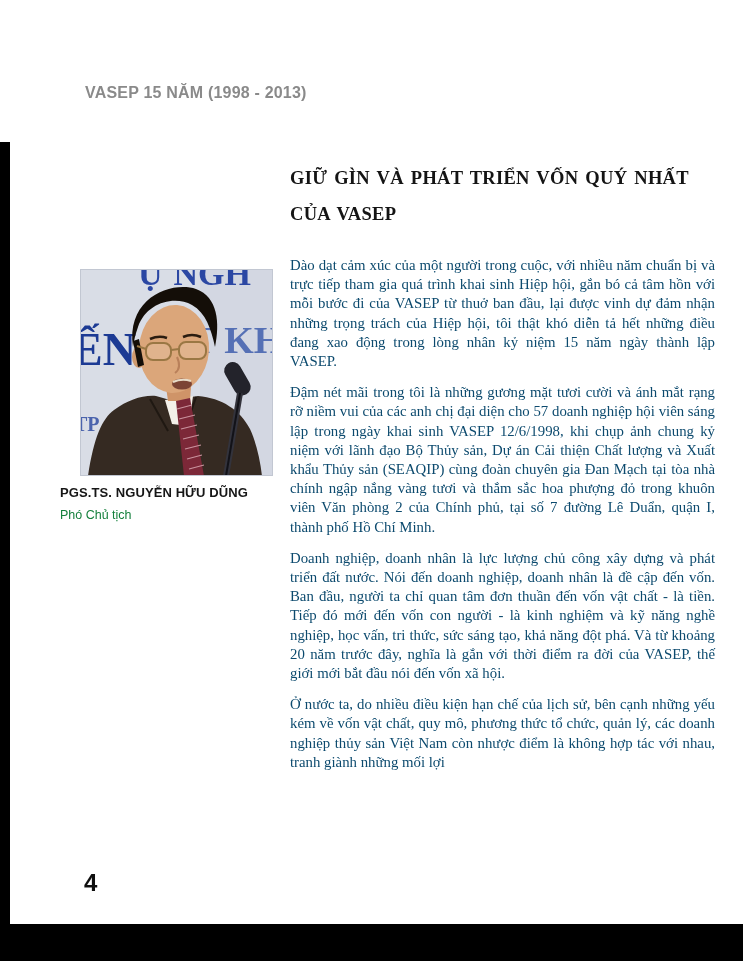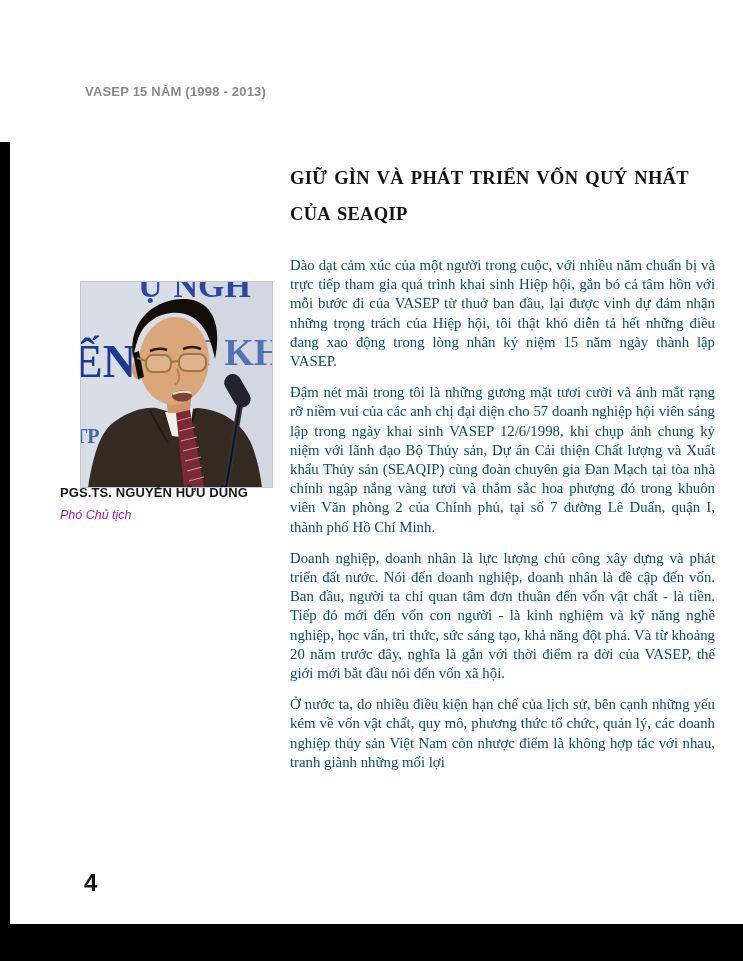--- a/index.html
+++ b/index.html
@@ -4,31 +4,31 @@
 <style>
   html,body{margin:0;padding:0;background:#ffffff;}
   .canvas{
     position:relative;width:743px;height:961px;background:#ffffff;
     overflow:hidden;font-family:"Liberation Sans",sans-serif;
   }
   .bleed-left{position:absolute;left:0;top:142px;width:10px;height:819px;background:#000;}
   .bleed-bottom{position:absolute;left:0;bottom:0;width:743px;height:37px;background:#000;}
   .running-header{
     position:absolute;left:85px;top:84px;
-    font-weight:bold;font-size:13px;letter-spacing:.2px;color:#8a8a8a;
+    font-weight:bold;font-size:16px;letter-spacing:.2px;color:#8a8a8a;
   }
   .title{
     position:absolute;left:290px;top:160px;width:432px;margin:0;
     font-family:"Liberation Serif",serif;font-weight:700;font-size:18.5px;
     line-height:36px;letter-spacing:.3px;word-spacing:2px;color:#141414;
   }
-  .portrait{position:absolute;left:80px;top:281px;width:193px;height:207px;}
+  .portrait{position:absolute;left:80px;top:269px;width:193px;height:207px;}
   .caption{position:absolute;left:60px;top:485px;width:233px;color:#161616;}
   .caption-name{font-weight:bold;font-size:13px;letter-spacing:.1px;margin-bottom:7px;}
-  .caption-line{font-style:italic;font-size:12.5px;line-height:17.5px;color:#a21caf;}
+  .caption-line{font-size:12.5px;line-height:17.5px;color:#15803d;}
   .body-col{
     position:absolute;left:290px;top:256px;width:425px;
     font-family:"Liberation Serif",serif;font-size:14.8px;line-height:19.2px;
     text-align:justify;color:#0c4a6e;
   }
   .body-col p{margin:0 0 12px 0;}
   .page-number{
     position:absolute;left:84px;top:869px;
     font-weight:bold;font-size:24px;color:#0f0f0f;
   }
@@ -38,21 +38,21 @@
 
 <div class="canvas">
 
   <div class="bleed-left"></div>
   <div class="bleed-bottom"></div>
 
   <div class="running-header">VASEP 15 NĂM (1998 - 2013)</div>
 
   <h1 class="title">
     <span>GIỮ GÌN VÀ PHÁT TRIỂN VỐN QUÝ NHẤT</span><br>
-    <span>CỦA SEAQIP</span>
+    <span>CỦA VASEP</span>
   </h1>
 
   <div class="portrait">
     <svg viewBox="0 0 193 207" width="193" height="207" xmlns="http://www.w3.org/2000/svg">
       <rect x="0" y="0" width="193" height="207" fill="#d9dde6"></rect>
       <rect x="120" y="0" width="73" height="207" fill="#cfd4df" opacity="0.6"></rect>
 
       <text x="58" y="16" font-family="'Liberation Serif',serif" font-weight="bold" font-size="34" fill="#2b47a3">Ự NGH</text>
       <text x="-8" y="96" font-family="'Liberation Serif',serif" font-weight="bold" font-size="46" fill="#1c3a94">ẾN</text>
       <text x="110" y="84" font-family="'Liberation Serif',serif" font-weight="bold" font-size="38" fill="#5570b5">T KH</text>

